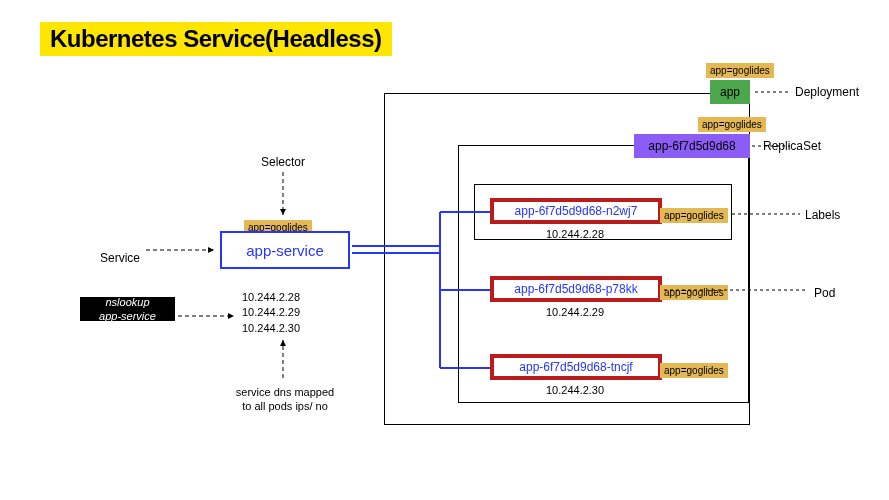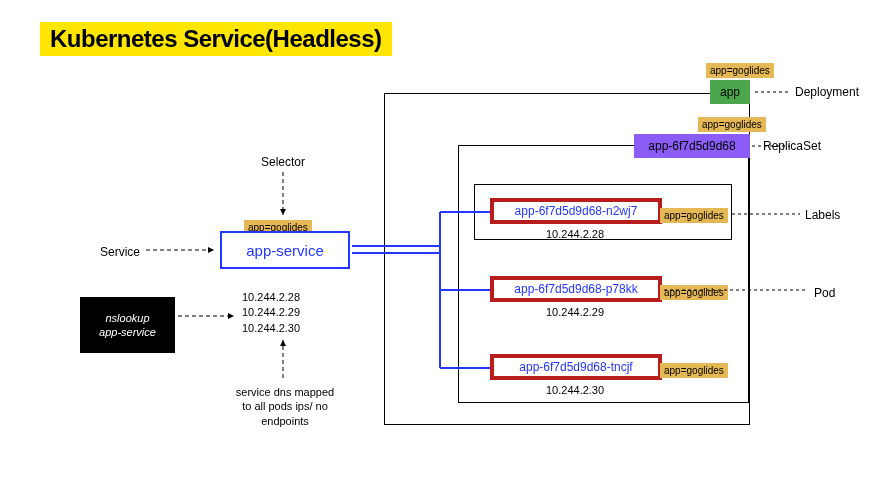--- a/index.html
+++ b/index.html
@@ -23,21 +23,21 @@
       letter-spacing: -0.5px;
     }
     .selector-label {
       position: absolute;
       top: 155px;
       left: 261px;
       font-size: 12px;
     }
     .service-label {
       position: absolute;
-      top: 245px;
+      top: 251px;
       left: 100px;
       font-size: 12px;
     }
     .label-tag {
       background: #e5b856;
       font-size: 10px;
       padding: 2px 4px;
       white-space: nowrap;
     }
     .tag-service {
@@ -132,21 +132,21 @@
       left: 546px;
     }
     .pod-ip1 { top: 228px; }
     .pod-ip2 { top: 306px; }
     .pod-ip3 { top: 384px; }
     .nslookup-box {
       position: absolute;
       top: 297px;
       left: 80px;
       width: 95px;
-      height: 56px;
+      height: 24px;
       background: #000;
       color: #fff;
       font-style: italic;
       font-size: 11px;
       display: flex;
       flex-direction: column;
       align-items: center;
       justify-content: center;
       line-height: 1.3;
     }
@@ -226,21 +226,20 @@
 
 <div class="ip-list">
   <div>10.244.2.28</div>
   <div>10.244.2.29</div>
   <div>10.244.2.30</div>
 </div>
 
 <div class="dns-caption">
   <div>service dns mapped</div>
   <div>to all pods ips/ no</div>
-  <div>endpoints</div>
 </div>
 
 <div class="outer-rect"></div>
 <div class="mid-rect"></div>
 <div class="inner-rect"></div>
 
 <span class="label-tag tag-deployment">app=goglides</span>
 <div class="deployment-box">app</div>
 
 <span class="label-tag tag-replicaset">app=goglides</span>

